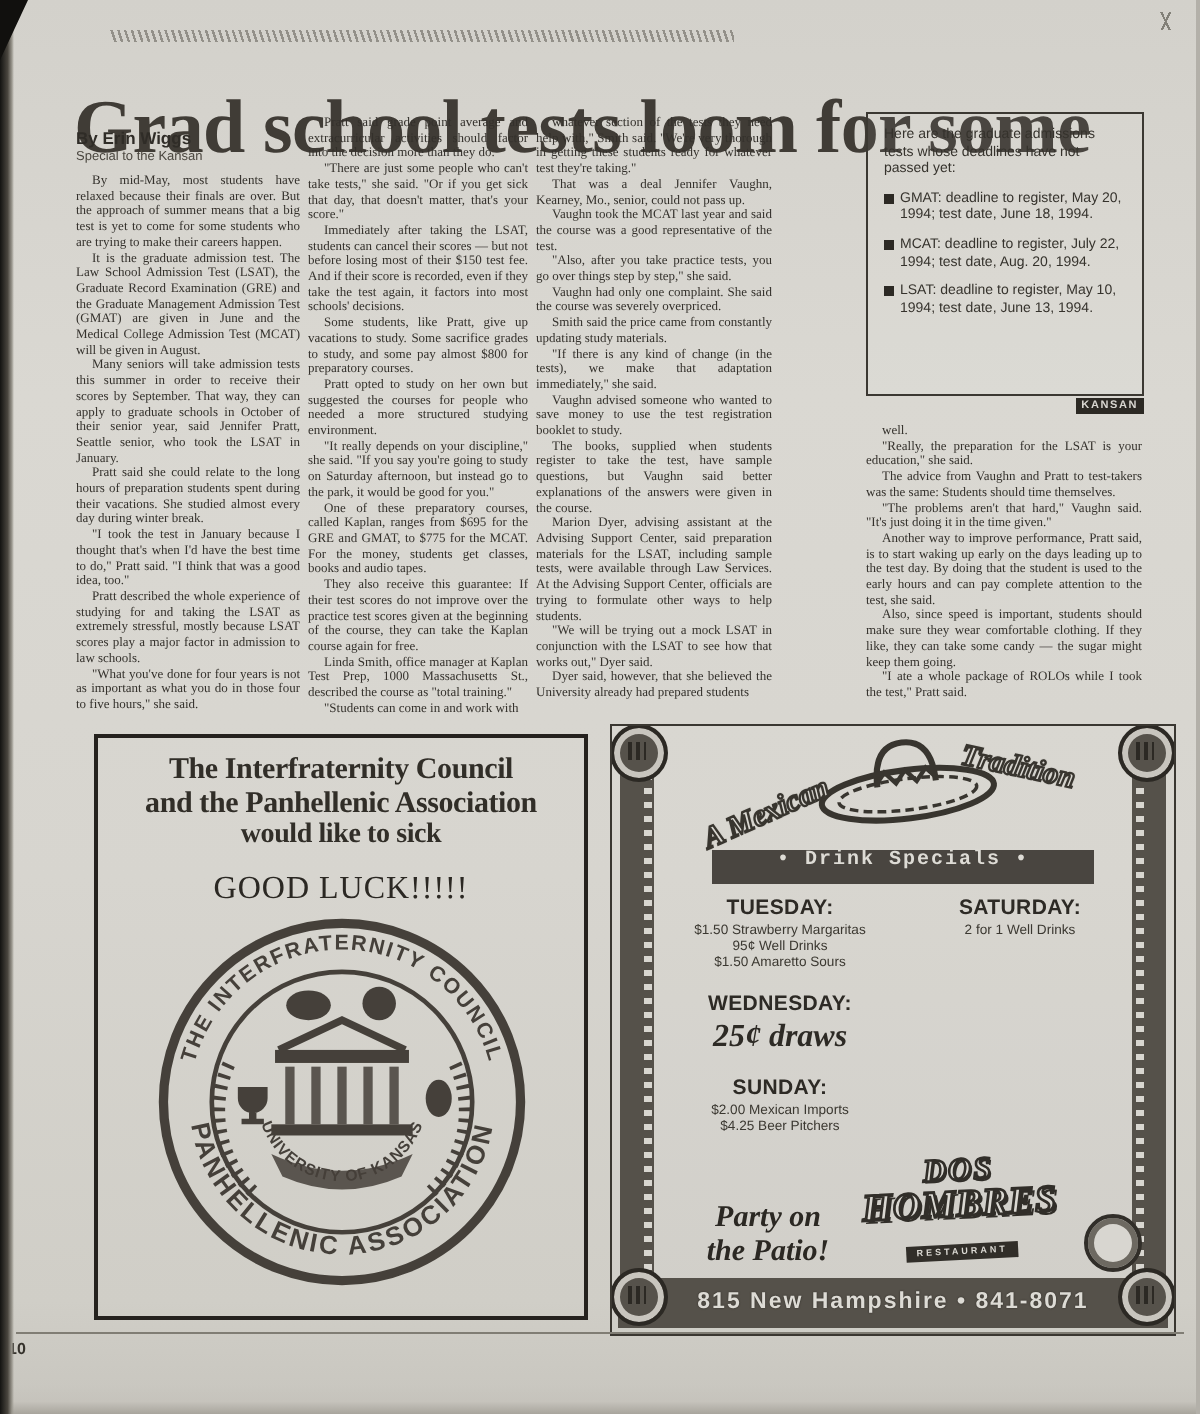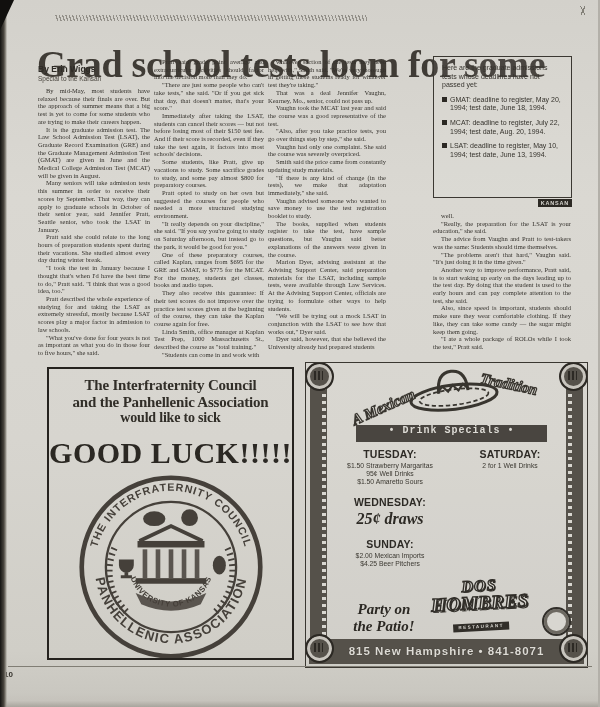--- a/index.html
+++ b/index.html
@@ -30,21 +30,21 @@
   .testbox h2{margin:0 0 4px;font-size:13.5px;letter-spacing:-.2px;color:#2c2924;}
   .testbox .intro{font-size:7px;line-height:8.6px;color:#35322c;}
   .td-item{display:flex;font-size:7px;line-height:8.6px;margin-top:6px;color:#35322c;}
   .sq{width:5px;height:5px;background:#2c2924;margin:1px 3px 0 0;flex:none;}
   .kansan-tag{position:absolute;right:28px;top:199px;background:#2c2924;color:#d8d6d0;font:bold 5.5px "Liberation Sans",sans-serif;letter-spacing:.8px;padding:1px 3px;}
 
   
   .greek-ad{position:absolute;left:47px;top:367px;width:247px;height:293px;border:2.5px solid #25221e;box-sizing:border-box;overflow:hidden;text-align:center;padding-top:8px;}
   .ad-line{font-size:14px;font-weight:bold;line-height:16.5px;color:#312e28;letter-spacing:-.2px;}
   .ad-lines .ad-line:nth-child(1),.ad-lines .ad-line:nth-child(2){font-size:15px;}
-  .goodluck{margin-top:9px;font-size:30px;font-weight:bold;letter-spacing:.5px;color:#2b2823;}
+  .goodluck{margin-top:9px;font-size:16px;font-weight:normal;letter-spacing:.5px;color:#2b2823;}
   .seal-wrap{margin-top:4px;}
   .seal-wrap svg{display:inline-block;}
 
   
   .mex-ad{position:absolute;left:305px;top:362px;width:283px;height:306px;border:1.5px solid #3a3731;box-sizing:border-box;overflow:hidden;font-family:"Liberation Sans",sans-serif;background:rgba(255,255,255,.04);}
   .strip{position:absolute;top:3px;bottom:28px;width:17px;background:#55514a;z-index:1;}
   .strip.l{left:4px;} .strip.r{right:4px;}
   .strip::before{content:"";position:absolute;top:0;bottom:0;width:4px;background:repeating-linear-gradient(to bottom,#d8d6d0 0 3px,rgba(0,0,0,0) 3px 7px);}
   .strip.l::before{right:1.5px;} .strip.r::before{left:1.5px;}
   .medallion{position:absolute;width:25px;height:25px;border-radius:50%;background:#56524b;border:2px solid #2c2924;box-shadow:inset 0 0 0 3px #c8c5be;z-index:6;}

